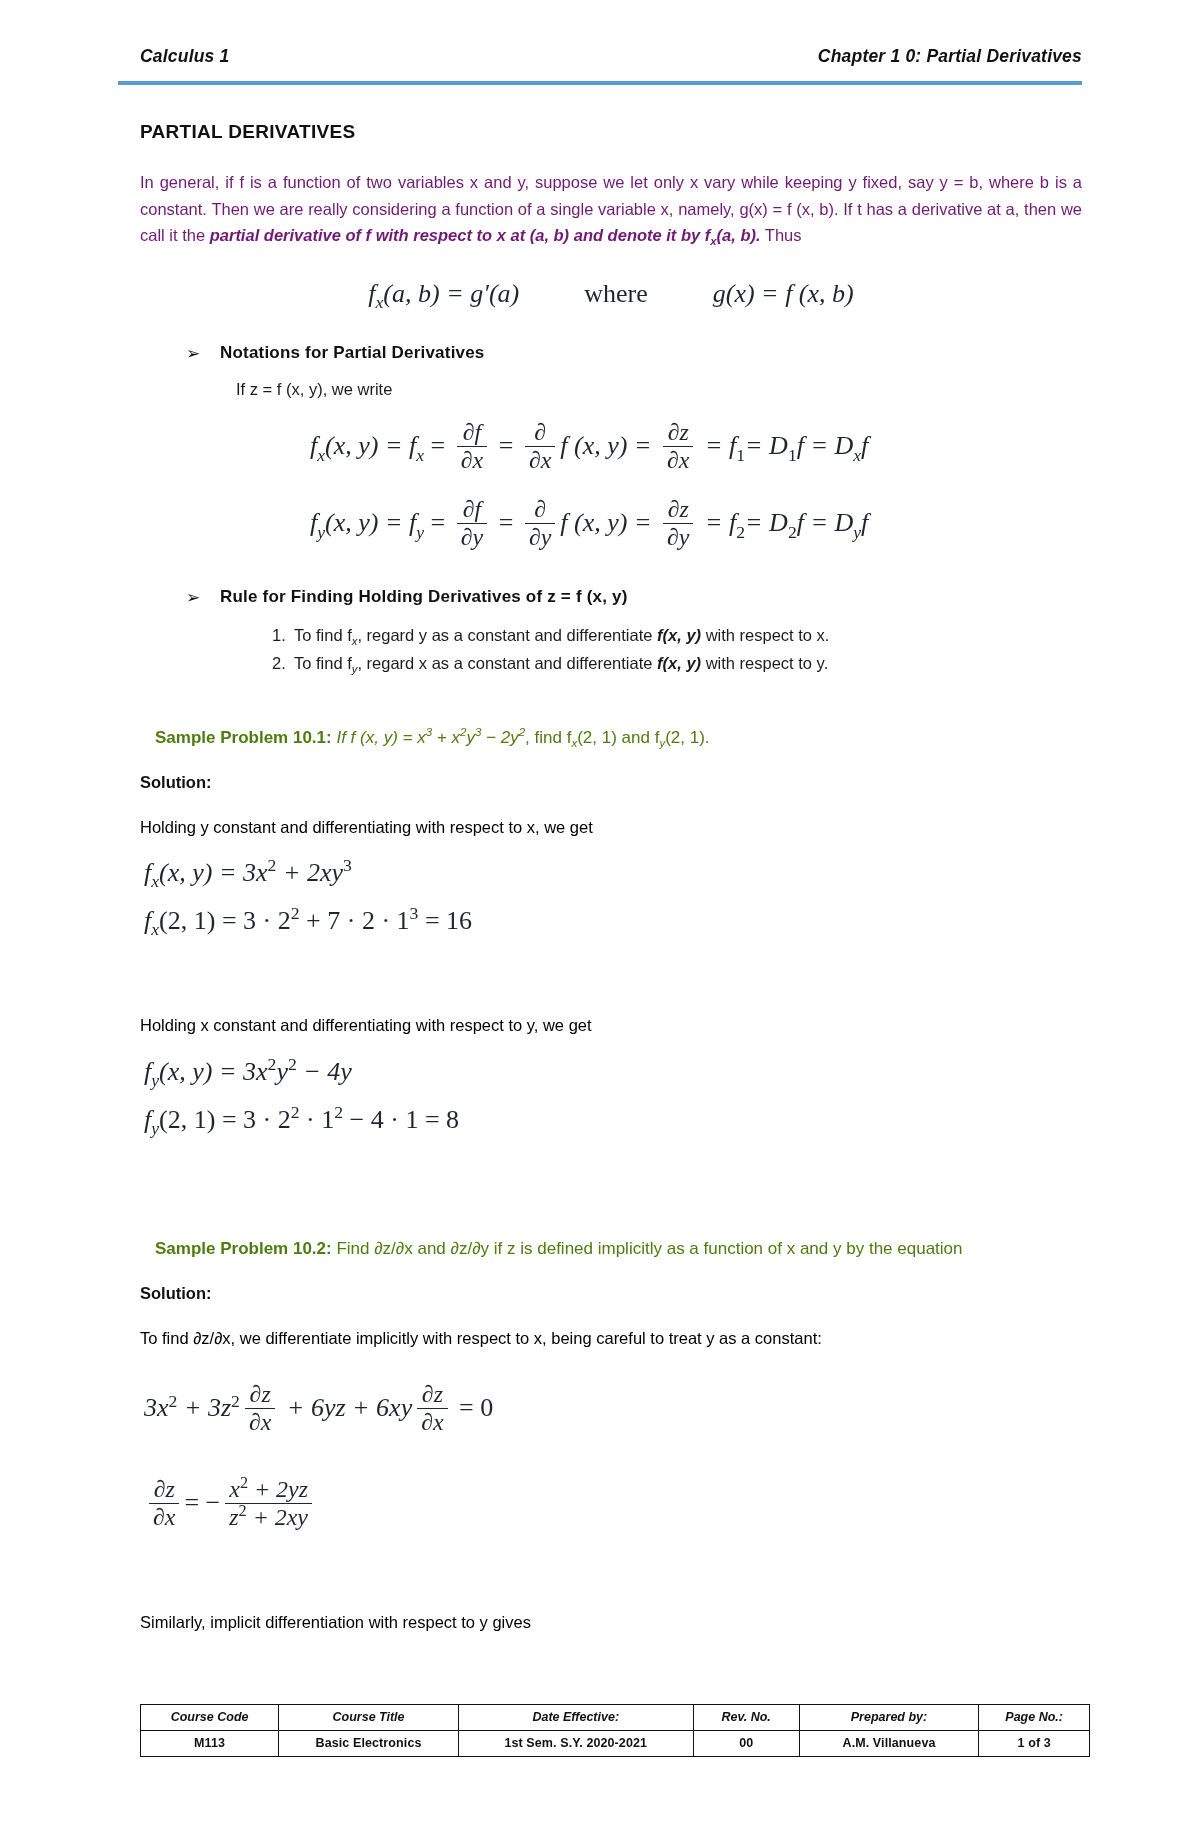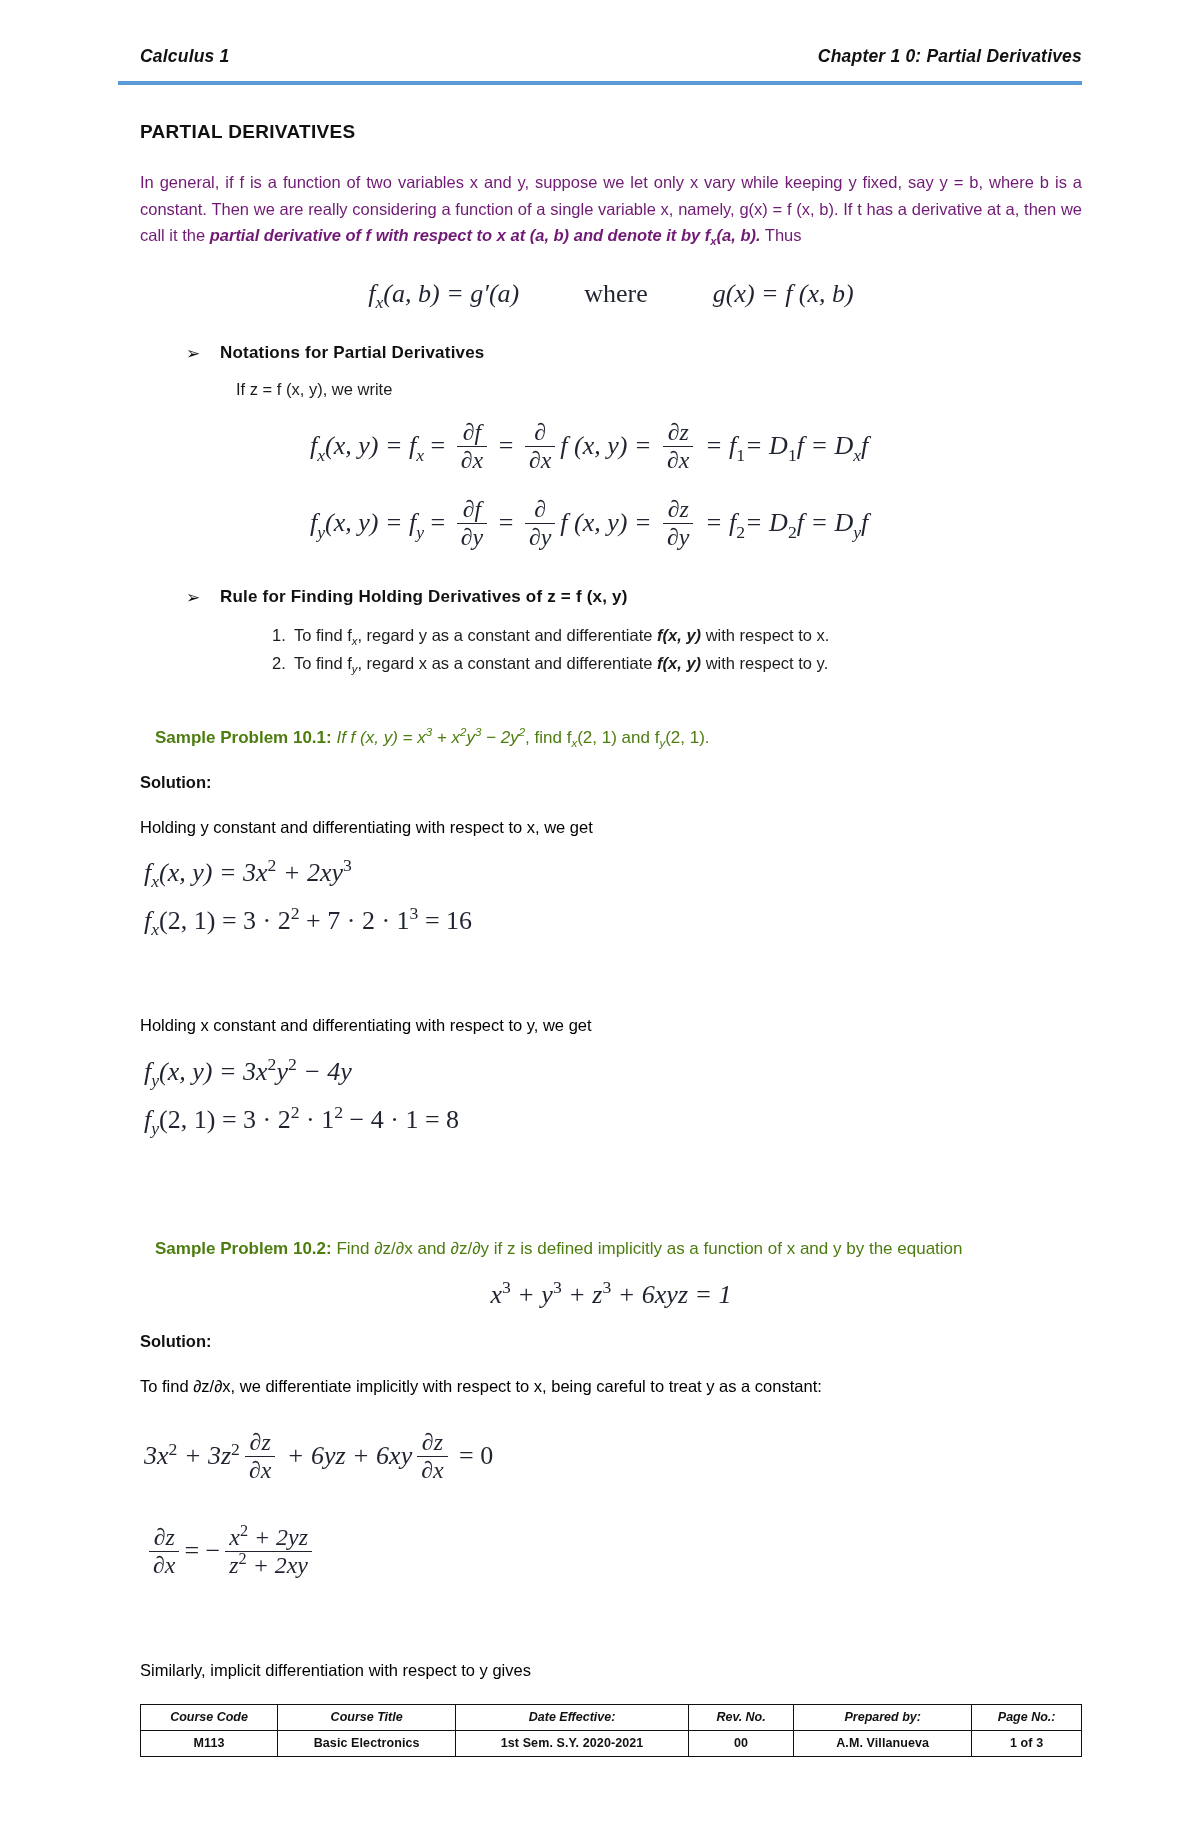--- a/index.html
+++ b/index.html
@@ -153,21 +153,21 @@
     font-size: 16.5px;
     line-height: 1.6;
     color: #000000;
   }
   .spacer-lg { height: 54px; }
 
   
   .footer-table-wrap {
     position: absolute;
     left: 140px;
-    right: 118px;
+    right: 110px;
     bottom: 78px;
   }
   table.footer-table {
     width: 100%;
     border-collapse: collapse;
     table-layout: fixed;
   }
   table.footer-table th,
   table.footer-table td {
     border: 1.3px solid #111;
@@ -280,23 +280,20 @@
     </div>
 
     <div class="math eq-left">
       <span class="var">f</span><sub class="var">y</sub><span class="op">(2, 1) = 3 · 2</span><sup>2</sup><span class="op"> · 1</span><sup>2</sup><span class="op"> − 4 · 1 = 8</span>
     </div>
 
     <div class="spacer-lg"></div>
 
     <p class="problem-head"><span class="b">Sample Problem  10.2:</span><span> Find ∂z/∂x and ∂z/∂y if z is defined implicitly as a function of x and y by the equation</span></p>
 
-    <div class="math eq-center" style="margin-top:18px;">
-      <span class="var">x</span><sup>3</sup><span class="var"> + y</span><sup>3</sup><span class="var"> + z</span><sup>3</sup><span class="var"> + 6xyz = 1</span>
-    </div>
 
     <div class="solution-label">Solution:</div>
 
     <div class="body-line">To find ∂z/∂x, we differentiate implicitly with respect to x, being careful to treat y as a constant:</div>
 
     <div class="math eq-left" style="margin-top:32px;">
       <span class="var">3x</span><sup>2</sup><span class="var"> + 3z</span><sup>2</sup><span class="frac"><span class="num var">∂z</span><span class="den var">∂x</span></span><span class="var"> + 6yz + 6xy</span><span class="frac"><span class="num var">∂z</span><span class="den var">∂x</span></span><span class="op"> = 0</span>
     </div>
 
     <div class="math eq-left" style="margin-top:40px;">

